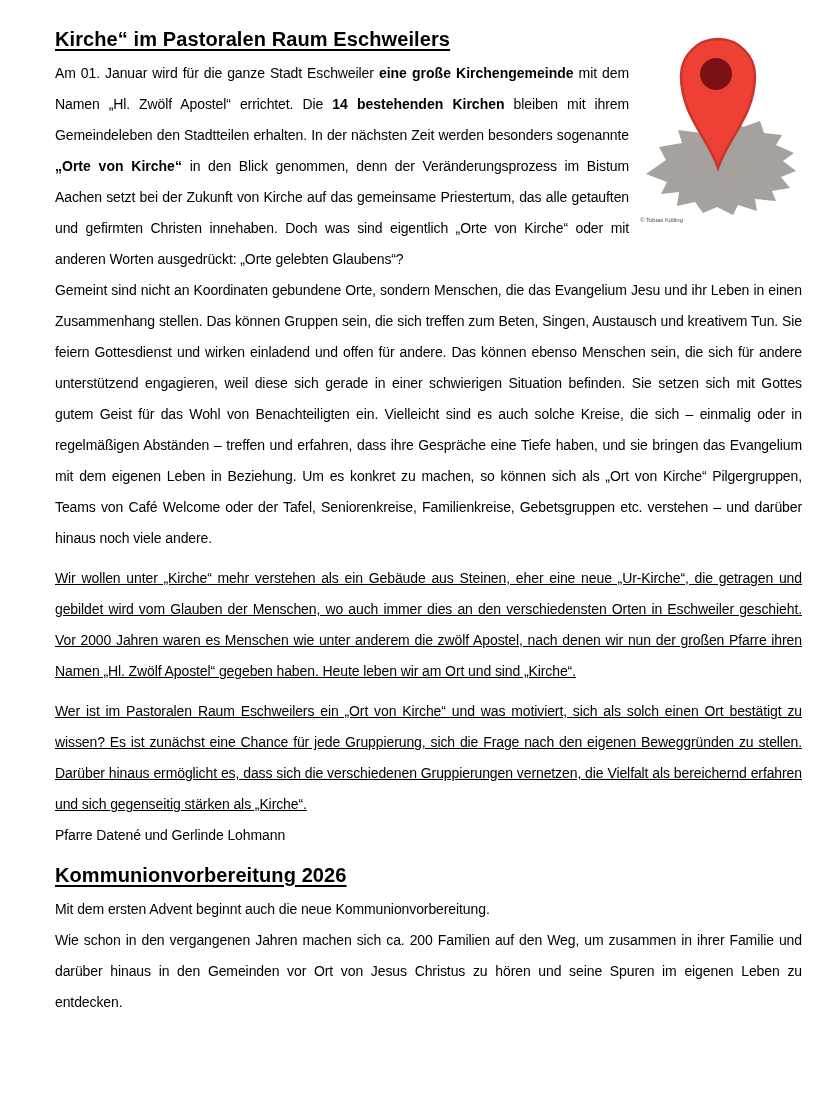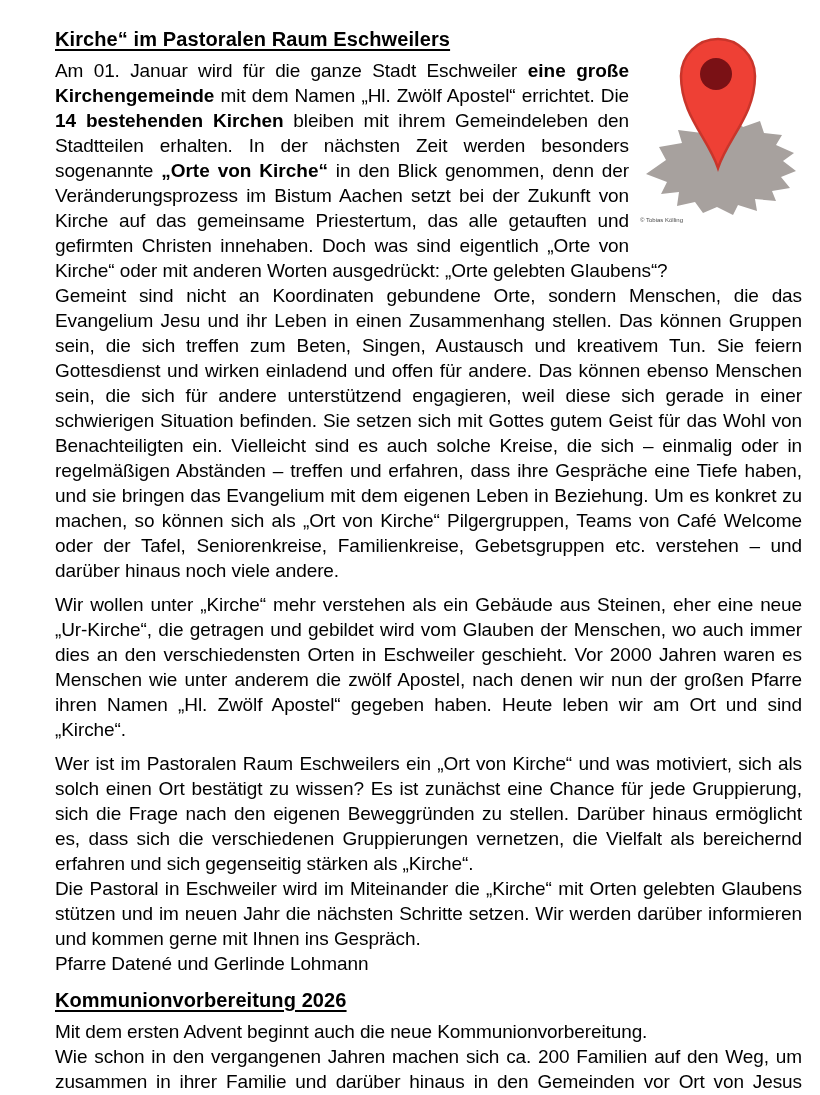--- a/index.html
+++ b/index.html
@@ -22,27 +22,27 @@
     line-height: 26px;
     font-weight: bold;
     text-decoration: underline;
     text-decoration-thickness: 2px;
     text-underline-offset: 3px;
     margin: 0 0 6px 0;
     letter-spacing: 0.1px;
   }
   p {
     margin: 0;
-    font-size: 19px;
-    line-height: 25px;
+    font-size: 14px;
+    line-height: 31px;
     text-align: justify;
     letter-spacing: -0.1px;
   }
   p.left { text-align: left; }
-  .gap { margin-top: 9px; }
+  .gap { margin-top: 9px; text-decoration: underline; }
   .gap-lg { margin-top: 11px; }
   figure.pin-figure {
     float: right;
     width: 162px;
     margin: 0 0 10px 11px;
     padding: 0;
   }
   figure.pin-figure svg { display: block; }
   .img-caption {
     display: block;
@@ -71,21 +71,20 @@
   <h1 class="heading">Kirche“ im Pastoralen Raum Eschweilers</h1>
 
   <p><span>Am 01. Januar wird für die ganze Stadt Eschweiler </span><b>eine große Kirchengemeinde</b><span> mit dem Namen „Hl. Zwölf Apostel“ errichtet. Die </span><b>14 bestehenden Kirchen</b><span> bleiben mit ihrem Gemeindeleben den Stadtteilen erhalten. In der nächsten Zeit werden besonders sogenannte </span><b>„Orte von Kirche“</b><span> in den Blick genommen, denn der Veränderungsprozess im Bistum Aachen setzt bei der Zukunft von Kirche auf das gemeinsame Priestertum, das alle getauften und gefirmten Christen innehaben. Doch was sind eigentlich „Orte von Kirche“ oder mit anderen Worten ausgedrückt: „Orte gelebten Glaubens“?</span></p>
 
   <p>Gemeint sind nicht an Koordinaten gebundene Orte, sondern Menschen, die das Evangelium Jesu und ihr Leben in einen Zusammenhang stellen. Das können Gruppen sein, die sich treffen zum Beten, Singen, Austausch und kreativem Tun. Sie feiern Gottesdienst und wirken einladend und offen für andere. Das können ebenso Menschen sein, die sich für andere unterstützend engagieren, weil diese sich gerade in einer schwierigen Situation befinden. Sie setzen sich mit Gottes gutem Geist für das Wohl von Benachteiligten ein. Vielleicht sind es auch solche Kreise, die sich – einmalig oder in regelmäßigen Abständen – treffen und erfahren, dass ihre Gespräche eine Tiefe haben, und sie bringen das Evangelium mit dem eigenen Leben in Beziehung. Um es konkret zu machen, so können sich als „Ort von Kirche“ Pilgergruppen, Teams von Café Welcome oder der Tafel, Seniorenkreise, Familienkreise, Gebetsgruppen etc. verstehen – und darüber hinaus noch viele andere.</p>
 
   <p class="gap">Wir wollen unter „Kirche“ mehr verstehen als ein Gebäude aus Steinen, eher eine neue „Ur-Kirche“, die getragen und gebildet wird vom Glauben der Menschen, wo auch immer dies an den verschiedensten Orten in Eschweiler geschieht. Vor 2000 Jahren waren es Menschen wie unter anderem die zwölf Apostel, nach denen wir nun der großen Pfarre ihren Namen „Hl. Zwölf Apostel“ gegeben haben. Heute leben wir am Ort und sind „Kirche“.</p>
 
   <p class="gap">Wer ist im Pastoralen Raum Eschweilers ein „Ort von Kirche“ und was motiviert, sich als solch einen Ort bestätigt zu wissen? Es ist zunächst eine Chance für jede Gruppierung, sich die Frage nach den eigenen Beweggründen zu stellen. Darüber hinaus ermöglicht es, dass sich die verschiedenen Gruppierungen vernetzen, die Vielfalt als bereichernd erfahren und sich gegenseitig stärken als „Kirche“.</p>
 
-  <p>Die Pastoral in Eschweiler wird im Miteinander die „Kirche“ mit Orten gelebten Glaubens stützen und im neuen Jahr die nächsten Schritte setzen. Wir werden darüber informieren und kommen gerne mit Ihnen ins Gespräch.</p>
 
   <p class="left">Pfarre Datené und Gerlinde Lohmann</p>
 
   <h2 class="heading gap-lg">Kommunionvorbereitung 2026</h2>
 
   <p class="left">Mit dem ersten Advent beginnt auch die neue Kommunionvorbereitung.</p>
   <p>Wie schon in den vergangenen Jahren machen sich ca. 200 Familien auf den Weg, um zusammen in ihrer Familie und darüber hinaus in den Gemeinden vor Ort von Jesus Christus zu hören und seine Spuren im eigenen Leben zu entdecken.</p>
 
 </div>
 

